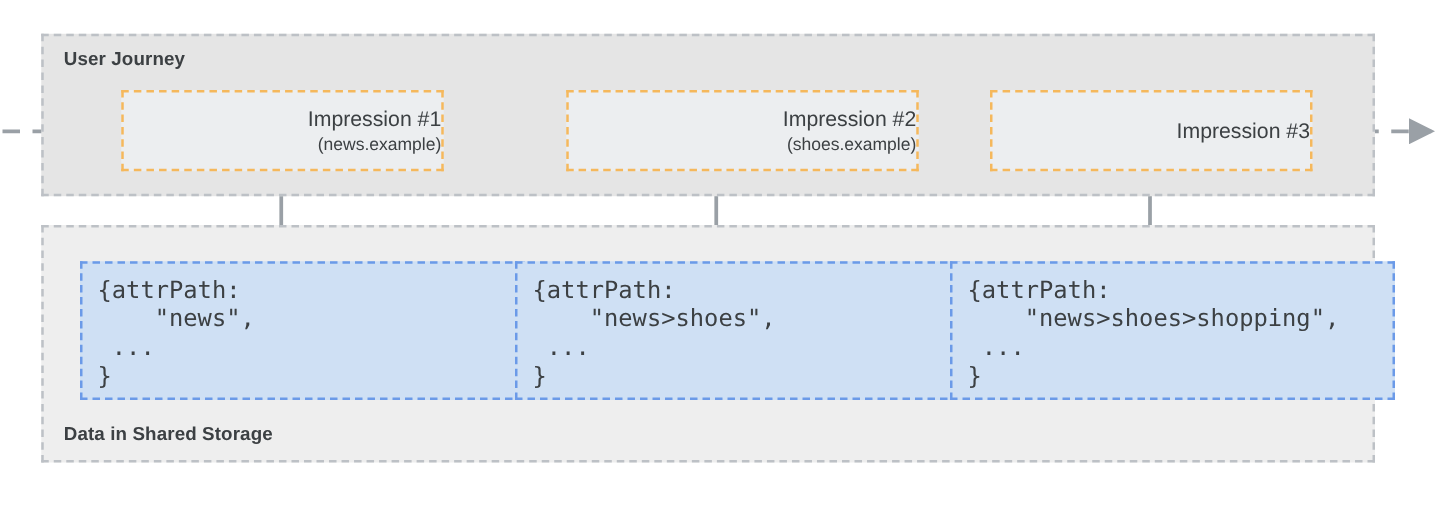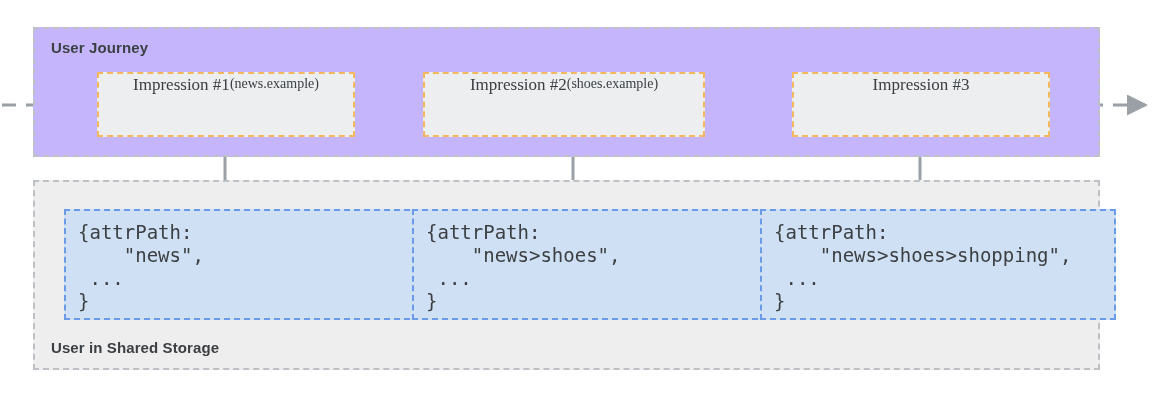--- a/index.html
+++ b/index.html
@@ -22,21 +22,21 @@
     height: 410px;
   }
 
   
   .journey-container {
     position: absolute;
     left: 33px;
     top: 27px;
     width: 1067px;
     height: 130px;
-    background: #c4b5fd;
+    background: #e5e5e5;
     border: 2px dashed #bdc1c6;
     box-sizing: border-box;
   }
   .journey-title {
     position: absolute;
     left: 16px;
     top: 10px;
     font-size: 15px;
     font-weight: bold;
     color: #3c4043;
@@ -46,38 +46,38 @@
 
   
   .impression-box {
     position: absolute;
     top: 43px;
     height: 65px;
     background: #eceef0;
     border: 2px dashed #f5b85c;
     box-sizing: border-box;
     display: flex;
-    align-items: flex-start;
+    flex-direction: column;
+    align-items: flex-end;
     justify-content: center;
-    font-family: Liberation Serif, serif;
   }
   .impression-box .imp-title {
     font-size: 17px;
     color: #3c4043;
     line-height: 21px;
     white-space: nowrap;
   }
   .impression-box .imp-sub {
     font-size: 14px;
     color: #3c4043;
     line-height: 19px;
     white-space: nowrap;
   }
   #impression-0 { left: 62px;  width: 258px; }
-  #impression-1 { left: 388px; width: 282px; }
+  #impression-1 { left: 418px; width: 282px; }
   #impression-2 { left: 757px; width: 258px; }
 
   
   .storage-container {
     position: absolute;
     left: 33px;
     top: 180px;
     width: 1067px;
     height: 190px;
     background: #eeeeee;
@@ -189,16 +189,16 @@
 }</div>
     <div class="code-block" id="code-1">{attrPath:
     "news&gt;shoes",
  ...
 }</div>
     <div class="code-block" id="code-2">{attrPath:
     "news&gt;shoes&gt;shopping",
  ...
 }</div>
 
-    <div class="storage-title">User in Shared Storage</div>
+    <div class="storage-title">Data in Shared Storage</div>
   </div>
 
 </div>
 
 </body></html>

